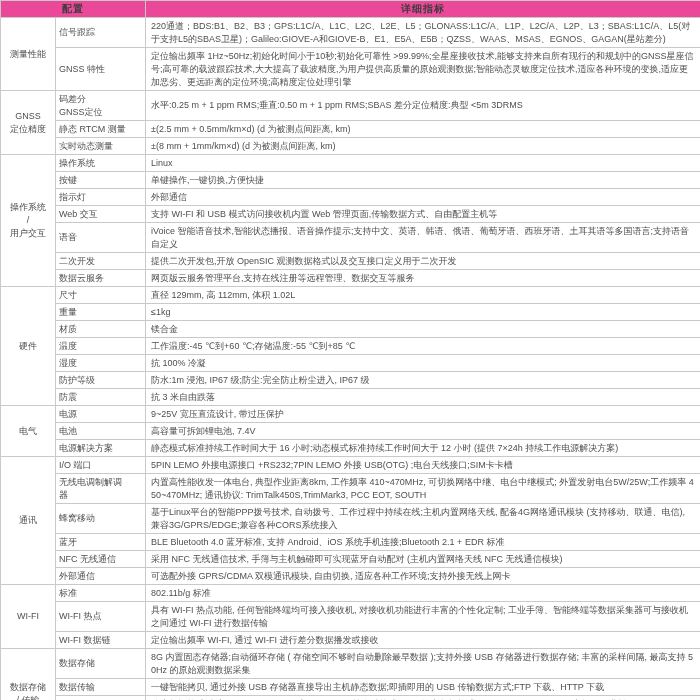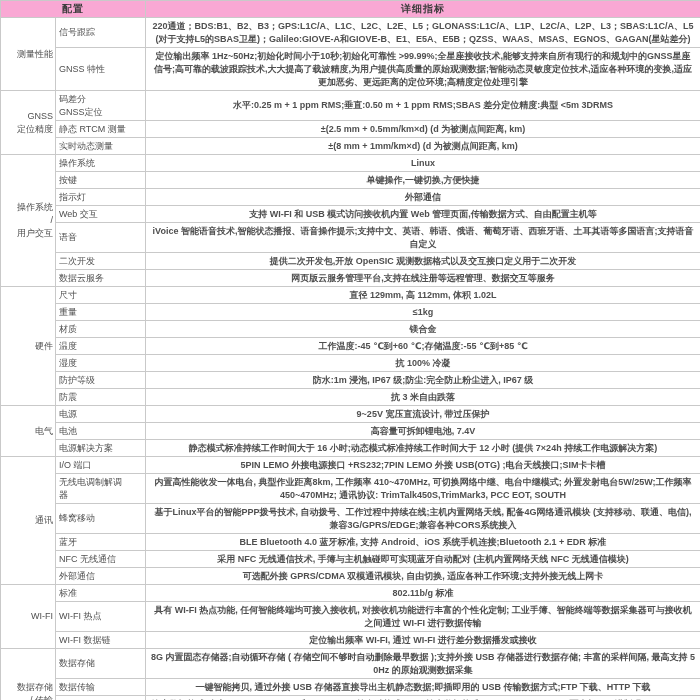--- a/index.html
+++ b/index.html
@@ -7,36 +7,36 @@
     width:700px; height:700px; overflow:hidden;
     font-family:"Liberation Sans","DejaVu Sans",sans-serif;
     -webkit-font-smoothing:antialiased;
   }
   table.spec {
     width:700px; border-collapse:collapse; table-layout:fixed;
     margin:0;
   }
   .spec th, .spec td { border:1px solid #c9c9c9; box-sizing:border-box; }
   .spec thead th {
-    background:#f9a8d4; color:#3d3d3d; font-size:10px; font-weight:bold;
+    background:#ec4899; color:#3d3d3d; font-size:10px; font-weight:bold;
     height:17px; padding:1px 2px; text-align:center; letter-spacing:1px;
   }
   .spec td {
     font-size:9px; color:#4f4f4f; line-height:13px;
     padding:1.5px 5px; vertical-align:middle;
     word-break:break-all;
   }
   .spec td.group {
-    text-align:right; white-space:pre-line; padding:1px 2px;
+    text-align:center; white-space:pre-line; padding:1px 2px;
     word-break:keep-all;
   }
   .spec td.label {
     text-align:left; white-space:pre-line; padding:1.5px 3px;
   }
-  .spec td.value { text-align:center;font-weight:bold; }
+  .spec td.value { text-align:left; }
 </style>
 </head>
 <body>
 
 <table class="spec">
   <colgroup>
     <col style="width:55px">
     <col style="width:90px">
     <col style="width:555px">
   </colgroup>

